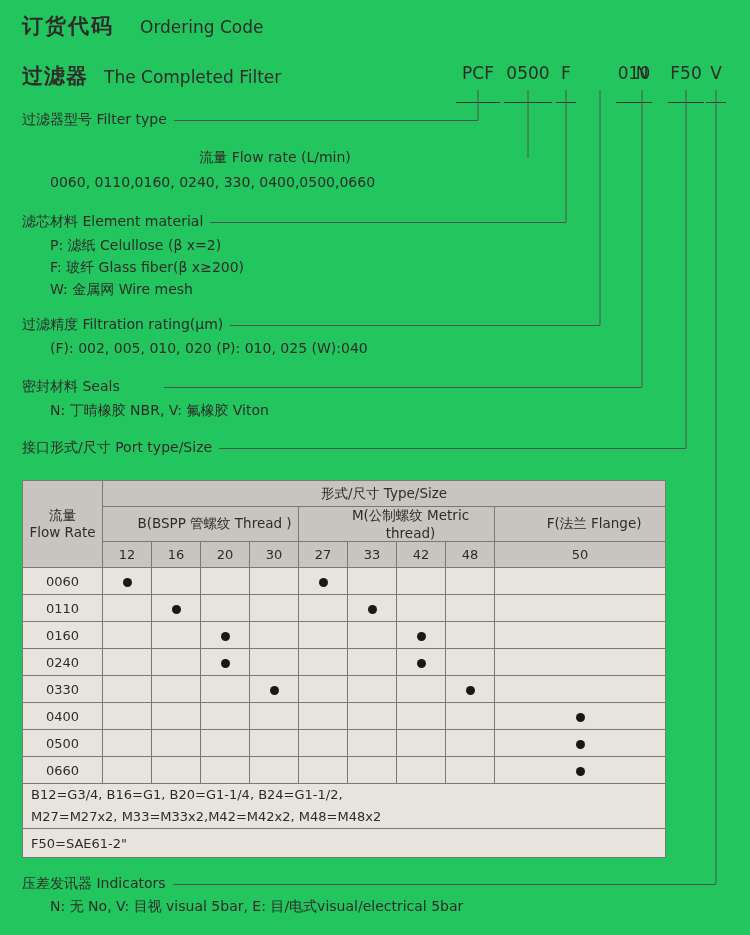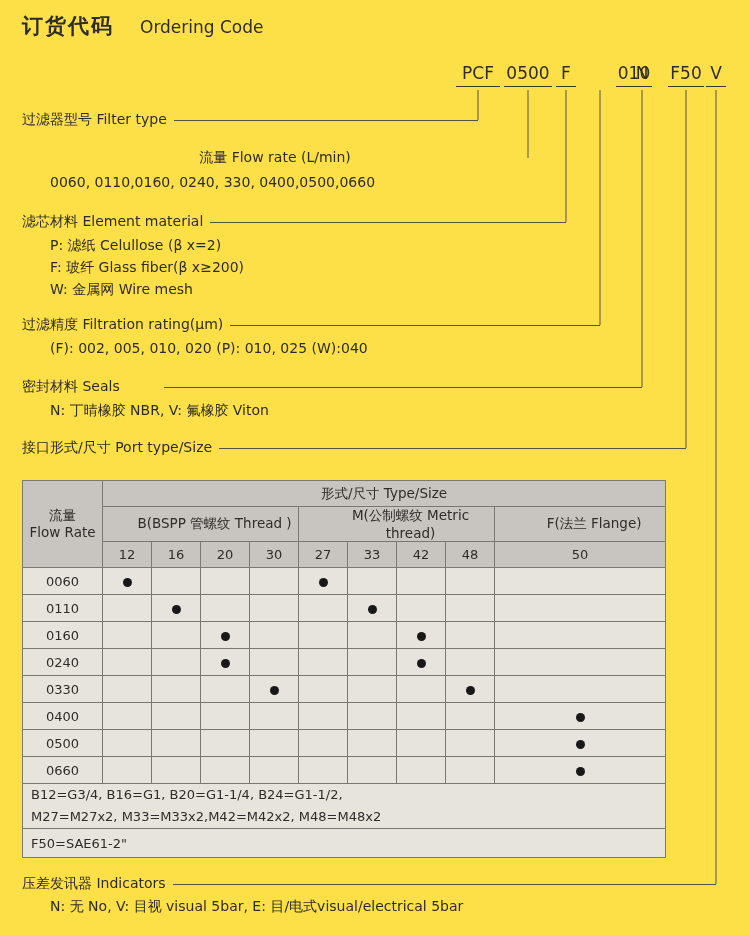--- a/index.html
+++ b/index.html
@@ -3,38 +3,38 @@
 <meta charset="utf-8">
 <style>
   html,body{margin:0;padding:0;}
   body{
     font-family:"DejaVu Sans","Liberation Sans",sans-serif;
     background:#d8d5d0;
   }
   .page{
     position:relative;
     width:750px;height:935px;
-    background:#fde047;
+    background:#22c55e;
     color:#2e2c29;
     overflow:hidden;
     margin:0 auto;
   }
   
   .title-row{position:absolute;left:22px;top:12px;display:flex;align-items:baseline;gap:26px;}
   .title-cn{font-size:21px;font-weight:bold;letter-spacing:2px;}
   .title-en{font-size:17px;}
   .subtitle-row{position:absolute;left:22px;top:62px;display:flex;align-items:baseline;gap:16px;}
   .subtitle-cn{font-size:21px;font-weight:bold;letter-spacing:1px;}
   .subtitle-en{font-size:17px;}
   
   .code-seg{
     position:absolute;top:63px;height:21px;
     font-size:17px;text-align:center;
     border-bottom:1.5px solid #3a3833;
-    padding-bottom:2px;color:#2e2c29;
+    padding-bottom:18px;color:#2e2c29;
   }
   
   .leader-row{position:absolute;left:22px;height:18px;display:flex;align-items:center;}
   .leader-row .label{font-size:14px;white-space:nowrap;}
   .leader-row .line{flex:1;height:0;border-top:1px solid #55524d;margin-left:7px;}
   .sub-values{position:absolute;left:50px;font-size:14px;color:#2e2c29;white-space:nowrap;}
   
   .overlay{position:absolute;left:0;top:0;pointer-events:none;}
   .overlay line{stroke:#55524d;stroke-width:1;}
   
@@ -59,20 +59,24 @@
   
 </style>
 </head>
 <body>
 
 <div class="page">
 
   <div class="title-row">
     <span class="title-cn">订货代码</span>
     <span class="title-en">Ordering Code</span>
+  </div>
+  <div class="subtitle-row">
+    <span class="subtitle-cn">过滤器</span>
+    <span class="subtitle-en">The Completed Filter</span>
   </div>
 
   <span class="code-seg" style="left:456px;width:44px;">PCF</span>
   <span class="code-seg" style="left:504px;width:48px;">0500</span>
   <span class="code-seg" style="left:556px;width:20px;">F</span>
   <span class="code-seg" style="left:616px;width:36px;">010</span>
   <span class="code-seg" style="left:632px;width:20px;">N</span>
   <span class="code-seg" style="left:668px;width:36px;">F50</span>
   <span class="code-seg" style="left:706px;width:20px;">V</span>
 

